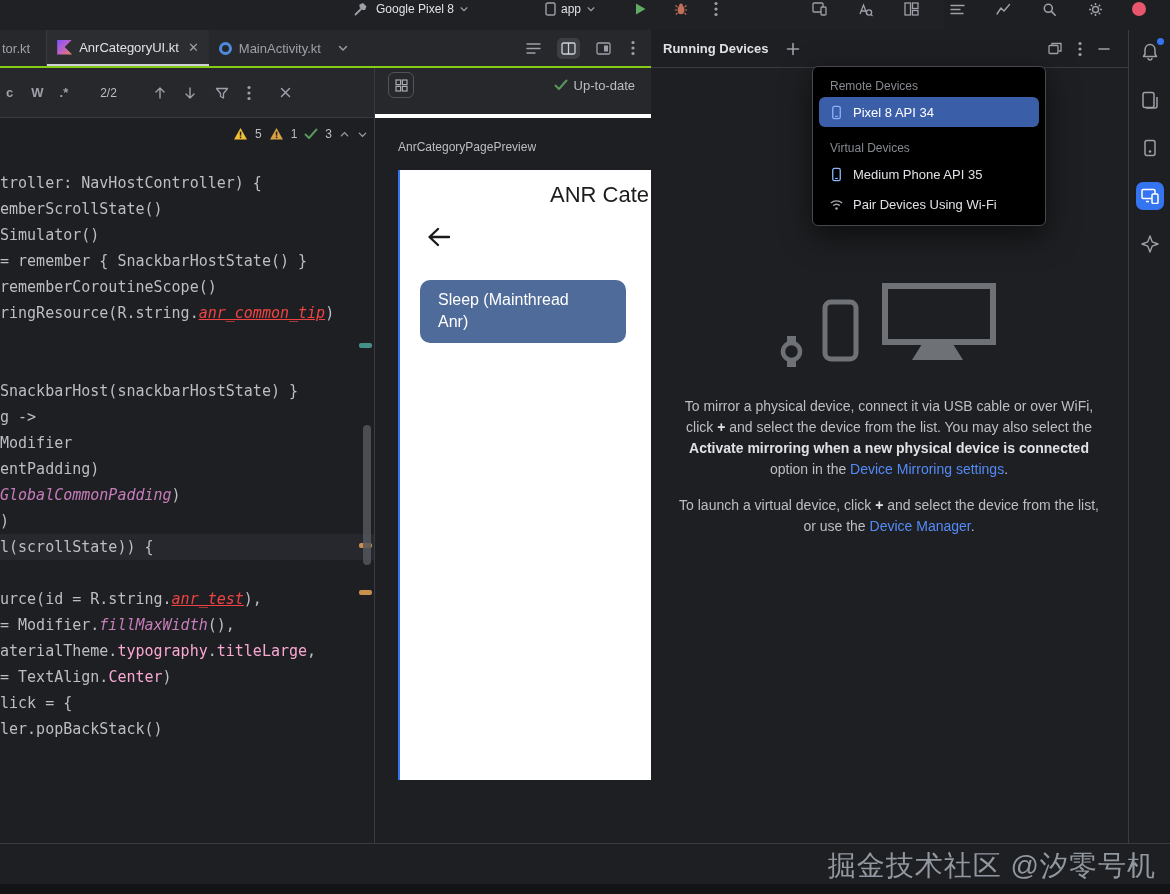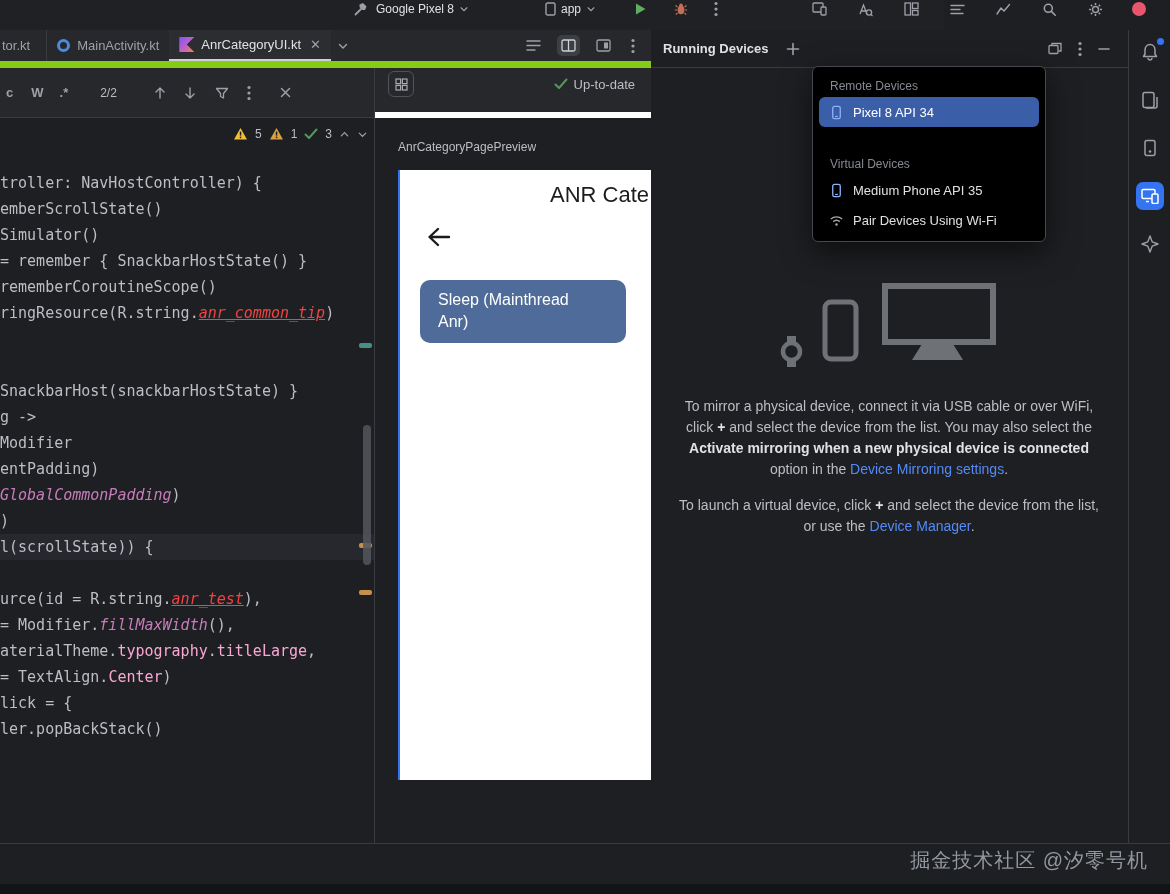--- a/index.html
+++ b/index.html
@@ -7,38 +7,38 @@
   body{background:#1e1f22;font-family:"Liberation Sans","DejaVu Sans",sans-serif;color:#bcbec4;position:relative}
   svg{display:block}
   .ic{color:#9da0a8;display:flex;align-items:center;justify-content:center}
 
   
   #topbar{position:absolute;left:0;top:0;width:944px;height:30px;background:#202124}
   #topbar .tb{position:absolute;top:1px;height:16px;display:flex;align-items:center;gap:5px;font-size:12px;color:#dfe1e5}
   .avatar{width:14px;height:14px;border-radius:50%;background:#e8566d}
 
   
-  #tabbar{position:absolute;left:0;top:30px;width:651px;height:38px;background:#26282b;border-bottom:7px solid #84cc16;display:flex;align-items:stretch}
+  #tabbar{position:absolute;left:0;top:30px;width:651px;height:38px;background:#26282b;border-bottom:2px solid #84cc16;display:flex;align-items:stretch}
   .tab{display:flex;align-items:center;gap:7px;padding:0 10px;font-size:13px;color:#9da0a8;cursor:default}
   .tab.partial{padding:0 16px 0 2px;border-right:1px solid #393b40}
   .tab.active{color:#dfe1e5;background:#2b2d31;border-bottom:2px solid #ced0d6}
   .kt-icon{width:15px;height:15px;background:linear-gradient(135deg,#7f52ff 0%,#c064c0 55%,#e8854a 100%);clip-path:polygon(0 0,100% 0,50% 50%,100% 100%,0 100%)}
   .compose-icon{width:13px;height:13px;border-radius:50%;border:3px solid #4e8add}
   .tab-close{font-size:13px;color:#9da0a8;margin-left:2px}
   .view-cluster{margin-left:auto;display:flex;align-items:center;gap:12px;padding-right:12px}
   .view-btn{padding:4px;border-radius:5px;color:#9da0a8;display:flex}
   .view-btn.on{background:#3b3e43;color:#cfd2d8}
 
   
   #findbar{position:absolute;left:0;top:68px;width:375px;height:50px;background:#26282b;border-bottom:1px solid #393b40;border-right:1px solid #393b40;display:flex;align-items:center;font-size:13px}
   #findbar .toggle{color:#9da0a8;font-weight:700}
   #findbar .results{color:#bcbec4;font-size:12px}
 
   
-  #preview-toolbar{position:absolute;left:375px;top:68px;width:276px;height:50px;background:#26282b;border-bottom:6px solid #ffffff;display:flex;align-items:center;padding:0 16px 12px 13px}
+  #preview-toolbar{position:absolute;left:375px;top:68px;width:276px;height:50px;background:#26282b;border-bottom:4px solid #ffffff;display:flex;align-items:center;padding:0 16px 12px 13px}
   .grid-btn{width:26px;height:26px;border:1px solid #50535a;border-radius:6px;display:flex;align-items:center;justify-content:center}
   .status{margin-left:auto;display:flex;align-items:center;gap:6px;font-size:13px;color:#bcbec4}
   #previewpane{position:absolute;left:375px;top:118px;width:276px;height:725px;background:#1e1f22}
   .preview-label{position:absolute;left:23px;top:22px;font-size:12px;color:#bcbec4}
   #canvas{position:absolute;left:23px;top:52px;width:253px;height:610px;background:#ffffff;border-left:2px solid #3574f0;overflow:hidden}
   .canvas-title{position:absolute;left:150px;top:12px;font-size:22px;color:#1c1c1e;white-space:nowrap}
   .back-arrow{position:absolute;left:26px;top:56px}
   .sleep-btn{position:absolute;left:20px;top:110px;width:206px;height:63px;border-radius:10px;background:#4e6b99;color:#fff;font-size:16px;line-height:22px;padding:9px 0 0 18px}
 
   
@@ -73,21 +73,21 @@
   .txt-plus{color:#dfe1e5;font-weight:700}
 
   
   #toolstripe{position:absolute;left:1128px;top:30px;width:42px;height:864px;border-left:1px solid #393b40;display:flex;flex-direction:column;align-items:center;padding-top:8px;gap:20px;background:#1e1f22}
   .stripe-btn{width:28px;height:28px;display:flex;align-items:center;justify-content:center;color:#9da0a8;position:relative}
   .stripe-btn.active{background:#3574f0;border-radius:7px;color:#fff}
   .badge-dot{position:absolute;top:0;right:0;width:7px;height:7px;border-radius:50%;background:#3574f0}
 
   
   #bottombar{position:absolute;left:0;top:843px;width:1170px;height:41px;border-top:1px solid #393b40;background:#1e1f22}
-  #watermark{position:absolute;right:20px;top:3px;font-size:20px;color:#9298a0;letter-spacing:1px;border-bottom:1px solid #787d84;padding:0 2px 19px;z-index:50}
+  #watermark{position:absolute;right:12px;top:3px;font-size:28px;color:#9298a0;letter-spacing:1px;border-bottom:1px solid #787d84;padding:0 2px 0;z-index:50}
   #bottomstrip{position:absolute;left:0;top:884px;width:1170px;height:10px;background:#131416;z-index:60}
 </style>
 </head>
 <body>
 
 <div id="root">
 
   <header id="topbar">
     <div class="tb" style="left:354px">
       <svg width="14" height="14" viewBox="0 0 14 14">
@@ -179,28 +179,28 @@
     </div>
     <div class="tb" style="left:1132px">
         <span class="avatar"></span>
       </div>
   </header>
 
   <div id="tabbar">
     <div class="tab partial">
       <span>tor.kt</span>
     </div>
-    <div class="tab">
-      <span class="compose-icon"></span>
-      <span>MainActivity.kt</span>
-    </div>
     <div class="tab active">
       <span class="kt-icon"></span>
       <span>AnrCategoryUI.kt</span>
       <span class="tab-close">✕</span>
+    </div>
+    <div class="tab">
+      <span class="compose-icon"></span>
+      <span>MainActivity.kt</span>
     </div>
     <div class="tab" style="padding:0 6px">
       <svg width="12" height="12" viewBox="0 0 12 12">
           <path d="M2.5 4.5 L6 8 L9.5 4.5" fill="none" stroke="#9da0a8" stroke-width="1.4" stroke-linecap="round"></path>
         </svg>
     </div>
     <div class="view-cluster">
       <span class="view-btn">
         <svg width="15" height="13" viewBox="0 0 15 13">
             <path d="M1 2 H14 M1 6.5 H14 M1 11 H9" stroke="currentColor" stroke-width="1.4" stroke-linecap="round"></path>
@@ -366,21 +366,21 @@
           <div class="popup-header">Remote Devices</div>
           <div class="popup-item selected">
             <span class="popup-icon icon-phone">
               <svg viewBox="0 0 16 16" width="15" height="15">
                 <rect x="4" y="1.5" width="8" height="13" rx="1.8" fill="none" stroke="currentColor" stroke-width="1.4"></rect>
                 <line x1="6.5" y1="12.2" x2="9.5" y2="12.2" stroke="currentColor" stroke-width="1.2"></line>
               </svg>
             </span>
             <span>Pixel 8 API 34</span>
           </div>
-          <div class="popup-header" style="margin-top: 24px;">Virtual Devices</div>
+          <div class="popup-header" style="margin-top: 8px;">Virtual Devices</div>
           <div class="popup-item">
             <span class="popup-icon icon-phone">
               <svg viewBox="0 0 16 16" width="15" height="15">
                 <rect x="4" y="1.5" width="8" height="13" rx="1.8" fill="none" stroke="currentColor" stroke-width="1.4"></rect>
                 <line x1="6.5" y1="12.2" x2="9.5" y2="12.2" stroke="currentColor" stroke-width="1.2"></line>
               </svg>
             </span>
             <span>Medium Phone API 35</span>
           </div>
           <div class="popup-item">

